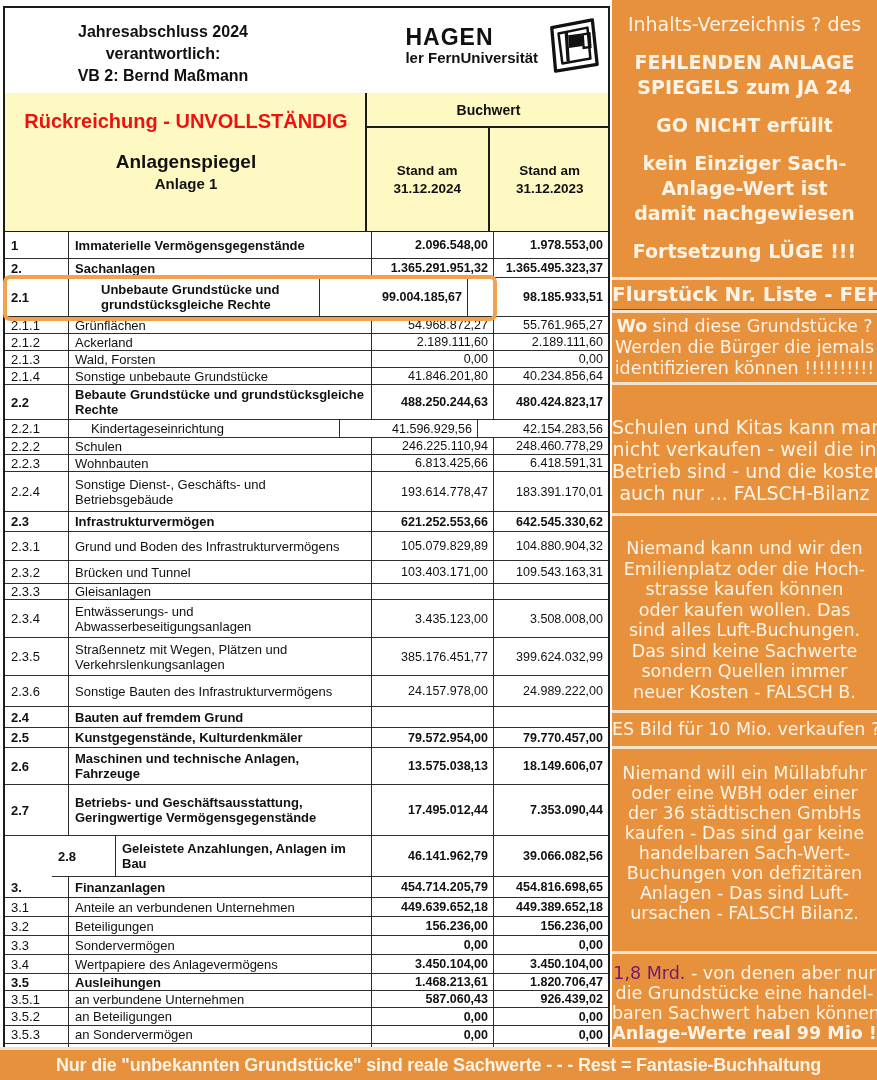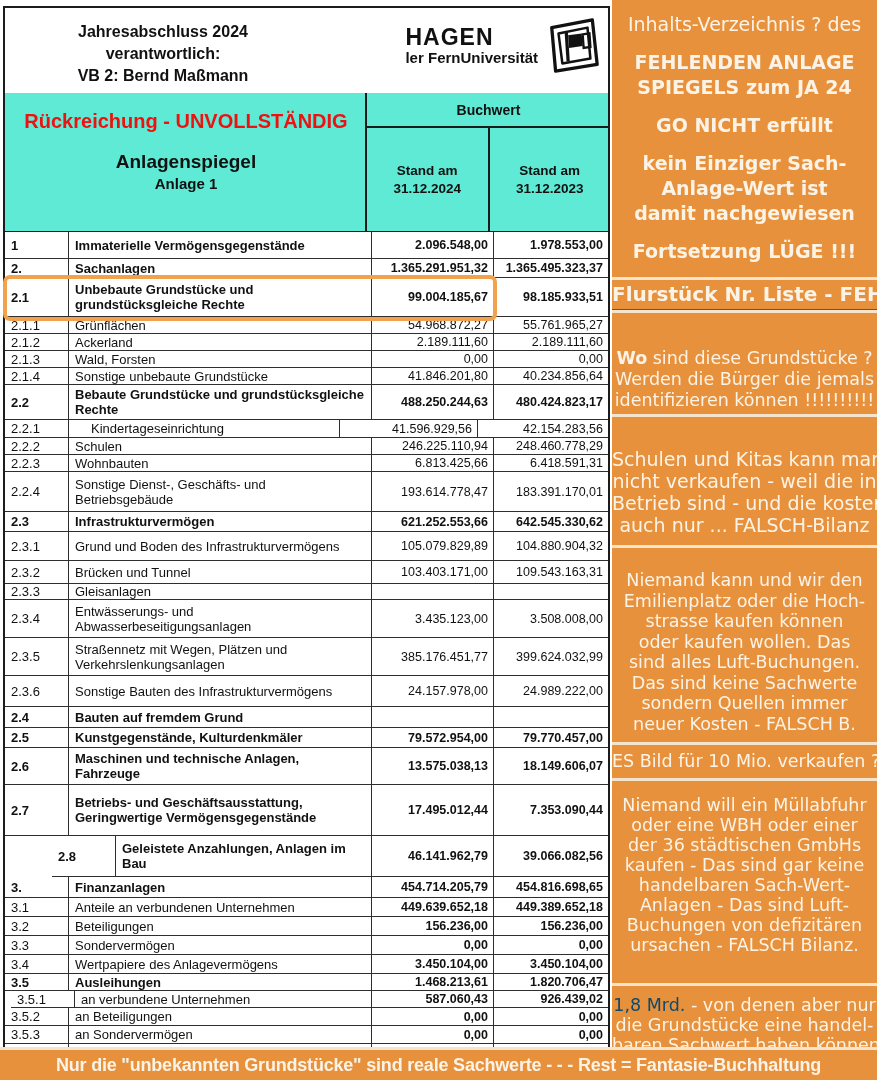--- a/index.html
+++ b/index.html
@@ -23,21 +23,21 @@
   }
   .logo-block{position:absolute;right:6px;top:8px;display:flex;align-items:center;}
   .logo-text{text-align:left;margin-right:6px;}
   .logo-title{font-weight:bold;font-size:23px;letter-spacing:1px;line-height:24px;}
   .logo-sub{font-weight:bold;font-size:15px;line-height:18px;}
   .logo-mark{width:58px;height:60px;}
 
   .title-band{
     position:absolute;left:3px;top:93px;width:603px;height:138px;
     border-left:2px solid #1c1c1c;border-right:2px solid #1c1c1c;border-bottom:2px solid #1c1c1c;
-    background:#5eead4;
+    background:#fef9c3;
   }
   .status-title{
     position:absolute;left:0;top:17px;width:362px;text-align:center;
     color:#ee1111;font-weight:bold;font-size:20px;
   }
   .doc-title{
     position:absolute;left:0;top:58px;width:362px;text-align:center;
     font-weight:bold;font-size:19px;
   }
   .doc-subtitle{
@@ -84,21 +84,21 @@
   
   .sidebar{
     position:absolute;left:612px;top:0;width:265px;height:1047px;
     background:#e8913c;font-family:"DejaVu Sans",sans-serif;color:#fcf3e7;
     box-sizing:border-box;
   }
   .sb-section{box-sizing:border-box;text-align:center;overflow:hidden;}
   .sb-line{white-space:nowrap;}
   .sb-gap{height:13px;}
   .sb-b{font-weight:bold;}
-  .sb-r{color:#0c4a6e;}
+  .sb-r{color:#701a75;}
   .sb-divider{height:3px;background:#f4e4cd;}
   .red-rule{height:4px;background:#ee1c0d;margin-top:3px;}
 
   
   .banner{
     position:absolute;left:0;top:1047px;width:877px;height:33px;background:#e8913c;
     border-top:3px solid #f4e4cd;box-sizing:border-box;
     display:flex;align-items:center;justify-content:center;
     color:#fcf3e7;font-weight:bold;font-size:18px;letter-spacing:-0.2px;
     font-family:"Liberation Sans",sans-serif;
@@ -169,21 +169,21 @@
         <div class="c c-label">
           <span>Sachanlagen</span>
         </div>
         <div class="c c-v1">
           <span>1.365.291.951,32</span>
         </div>
         <div class="c c-v2">
           <span>1.365.495.323,37</span>
         </div>
       </div>
-      <div class="t-row bold vbold" style="height: 38px;">
+      <div class="t-row bold vbold" style="height: 38px; gap: 26px;">
         <div class="c c-num">
           <span>2.1</span>
         </div>
         <div class="c c-label">
           <span>Unbebaute Grundstücke und grundstücksgleiche Rechte</span>
         </div>
         <div class="c c-v1">
           <span>99.004.185,67</span>
         </div>
         <div class="c c-v2">
@@ -562,21 +562,21 @@
         <div class="c c-label">
           <span>Ausleihungen</span>
         </div>
         <div class="c c-v1">
           <span>1.468.213,61</span>
         </div>
         <div class="c c-v2">
           <span>1.820.706,47</span>
         </div>
       </div>
-      <div class="t-row vbold" style="height: 16px; margin-left: 6px;">
+      <div class="t-row vbold" style="height: 16px;">
         <div class="c c-num">
           <span>3.5.1</span>
         </div>
         <div class="c c-label">
           <span>an verbundene Unternehmen</span>
         </div>
         <div class="c c-v1">
           <span>587.060,43</span>
         </div>
         <div class="c c-v2">
@@ -657,21 +657,21 @@
       <div class="sb-line"><span class="sb-b">damit nachgewiesen</span></div>
       <div class="sb-gap"></div>
       <div class="sb-line"><span class="sb-b">Fortsetzung LÜGE !!!</span></div>
     </div>
     <div class="sb-divider"></div>
     <div class="sb-section" style="height: 30px; padding-top: 2px; font-size: 20px; line-height: 24px;">
       <div class="sb-line"><span class="sb-b">Flurstück Nr. Liste - FEHLT</span></div>
       <div class="red-rule"></div>
     </div>
     <div class="sb-divider"></div>
-    <div class="sb-section" style="height: 69px; padding-top: 3px; font-size: 17.5px; line-height: 21px; margin-top: 32px;">
+    <div class="sb-section" style="height: 69px; padding-top: 3px; font-size: 17.5px; line-height: 21px;">
       <div class="sb-line"><span class="sb-b">Wo</span><span> sind diese Grundstücke ?</span></div>
       <div class="sb-line"><span>Werden die Bürger die jemals</span></div>
       <div class="sb-line"><span>identifizieren können !!!!!!!!!!</span></div>
     </div>
     <div class="sb-divider"></div>
     <div class="sb-section" style="height: 128px; padding-top: 31px; font-size: 19px; line-height: 22px;">
       <div class="sb-line"><span>Schulen und Kitas kann man</span></div>
       <div class="sb-line"><span>nicht verkaufen - weil die in</span></div>
       <div class="sb-line"><span>Betrieb sind - und die kosten</span></div>
       <div class="sb-line"><span>auch nur ... FALSCH-Bilanz</span></div>
@@ -691,22 +691,22 @@
     <div class="sb-section" style="height: 33px; padding-top: 6px; font-size: 17.5px; line-height: 21px;">
       <div class="sb-line"><span>ES Bild für 10 Mio. verkaufen ?</span></div>
     </div>
     <div class="sb-divider"></div>
     <div class="sb-section" style="height: 202px; padding-top: 14px; font-size: 17.5px; line-height: 20px;">
       <div class="sb-line"><span>Niemand will ein Müllabfuhr</span></div>
       <div class="sb-line"><span>oder eine WBH oder einer</span></div>
       <div class="sb-line"><span>der 36 städtischen GmbHs</span></div>
       <div class="sb-line"><span>kaufen - Das sind gar keine</span></div>
       <div class="sb-line"><span>handelbaren Sach-Wert-</span></div>
+      <div class="sb-line"><span>Buchungen von defizitären</span></div>
       <div class="sb-line"><span>Anlagen - Das sind Luft-</span></div>
-      <div class="sb-line"><span>Buchungen von defizitären</span></div>
       <div class="sb-line"><span>ursachen - FALSCH Bilanz.</span></div>
     </div>
     <div class="sb-divider"></div>
     <div class="sb-section" style="height: 106px; padding-top: 9px; font-size: 17.5px; line-height: 20px;">
       <div class="sb-line"><span class="sb-r">1,8 Mrd.</span><span> - von denen aber nur</span></div>
       <div class="sb-line"><span>die Grundstücke eine handel-</span></div>
       <div class="sb-line"><span>baren Sachwert haben können</span></div>
       <div class="sb-line"><span class="sb-b">Anlage-Werte real 99 Mio !</span></div>
     </div>
   </div>

